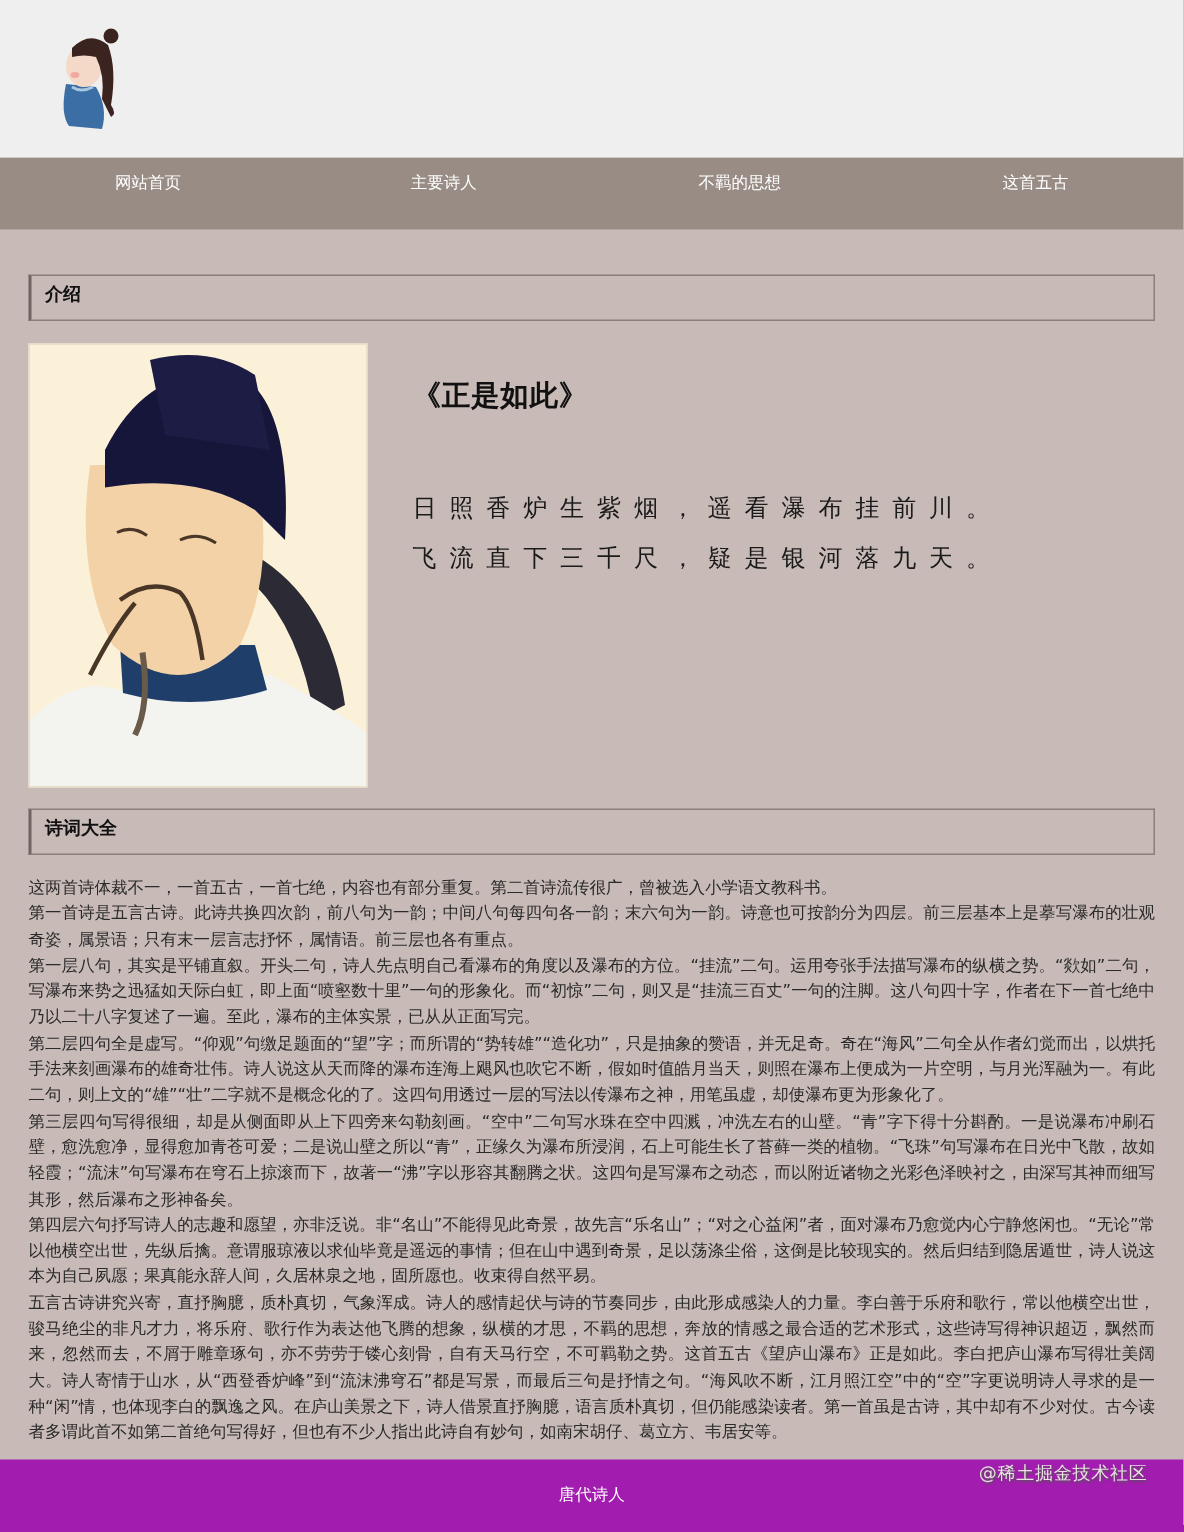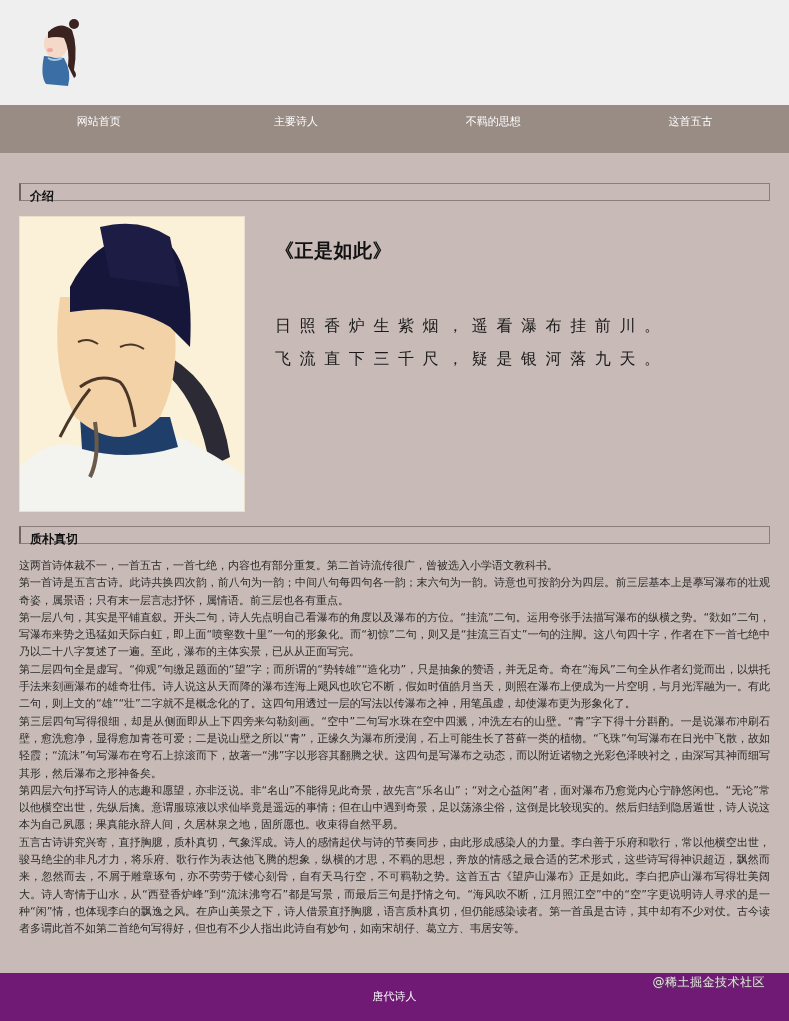--- a/index.html
+++ b/index.html
@@ -28,21 +28,21 @@
       text-align: center;
       line-height: 33px;
       font-size: 11px;
       color: #fff;
       cursor: pointer;
     }
     .main { padding: 0 19px; }
     .section-title {
       border: 1px solid #8a7f7b;
       border-left: 2px solid #6f6461;
-      height: 18px;
+      height: 31px;
       line-height: 25px;
       padding-left: 9px;
       font-size: 12px;
       font-weight: bold;
       color: #111;
     }
     .intro-title { margin-top: 30px; }
     .intro {
       display: flex;
       margin-top: 15px;
@@ -75,21 +75,21 @@
     .analysis-title { margin-top: 14px; }
     .analysis {
       margin-top: 13px;
       font-size: 11px;
       line-height: 17.3px;
       color: #2a2a2a;
       text-align: justify;
     }
     .footer {
       position: absolute; left: 0; right: 0; top: 973px; height: 48px;
-      background: #701a75;
+      background: #a21caf;
       text-align: center;
       color: #fff;
       font-size: 11px;
       line-height: 48px;
     }
     .watermark {
       position: absolute; right: 24px; top: 974px;
       font-size: 12px;
       color: #e6e2df;
       text-shadow: 1px 1px 1px #555;
@@ -141,21 +141,21 @@
     </div>
     <div class="poem">
       <div class="poem-title">《正是如此》</div>
       <div class="poem-lines">
         <div class="poem-line">日照香炉生紫烟，遥看瀑布挂前川。</div>
         <div class="poem-line">飞流直下三千尺，疑是银河落九天。</div>
       </div>
     </div>
   </div>
 
-  <div class="section-title analysis-title">质朴真切</div>
+  <div class="section-title analysis-title">诗词大全</div>
 
   <div class="analysis">
     <p>这两首诗体裁不一，一首五古，一首七绝，内容也有部分重复。第二首诗流传很广，曾被选入小学语文教科书。</p>
     <p>第一首诗是五言古诗。此诗共换四次韵，前八句为一韵；中间八句每四句各一韵；末六句为一韵。诗意也可按韵分为四层。前三层基本上是摹写瀑布的壮观奇姿，属景语；只有末一层言志抒怀，属情语。前三层也各有重点。</p>
     <p>第一层八句，其实是平铺直叙。开头二句，诗人先点明自己看瀑布的角度以及瀑布的方位。“挂流”二句。运用夸张手法描写瀑布的纵横之势。“欻如”二句，写瀑布来势之迅猛如天际白虹，即上面“喷壑数十里”一句的形象化。而“初惊”二句，则又是“挂流三百丈”一句的注脚。这八句四十字，作者在下一首七绝中乃以二十八字复述了一遍。至此，瀑布的主体实景，已从从正面写完。</p>
     <p>第二层四句全是虚写。“仰观”句缴足题面的“望”字；而所谓的“势转雄”“造化功”，只是抽象的赞语，并无足奇。奇在“海风”二句全从作者幻觉而出，以烘托手法来刻画瀑布的雄奇壮伟。诗人说这从天而降的瀑布连海上飓风也吹它不断，假如时值皓月当天，则照在瀑布上便成为一片空明，与月光浑融为一。有此二句，则上文的“雄”“壮”二字就不是概念化的了。这四句用透过一层的写法以传瀑布之神，用笔虽虚，却使瀑布更为形象化了。</p>
     <p>第三层四句写得很细，却是从侧面即从上下四旁来勾勒刻画。“空中”二句写水珠在空中四溅，冲洗左右的山壁。“青”字下得十分斟酌。一是说瀑布冲刷石壁，愈洗愈净，显得愈加青苍可爱；二是说山壁之所以“青”，正缘久为瀑布所浸润，石上可能生长了苔藓一类的植物。“飞珠”句写瀑布在日光中飞散，故如轻霞；“流沫”句写瀑布在穹石上掠滚而下，故著一“沸”字以形容其翻腾之状。这四句是写瀑布之动态，而以附近诸物之光彩色泽映衬之，由深写其神而细写其形，然后瀑布之形神备矣。</p>
     <p>第四层六句抒写诗人的志趣和愿望，亦非泛说。非“名山”不能得见此奇景，故先言“乐名山”；“对之心益闲”者，面对瀑布乃愈觉内心宁静悠闲也。“无论”常以他横空出世，先纵后擒。意谓服琼液以求仙毕竟是遥远的事情；但在山中遇到奇景，足以荡涤尘俗，这倒是比较现实的。然后归结到隐居遁世，诗人说这本为自己夙愿；果真能永辞人间，久居林泉之地，固所愿也。收束得自然平易。</p>
     <p>五言古诗讲究兴寄，直抒胸臆，质朴真切，气象浑成。诗人的感情起伏与诗的节奏同步，由此形成感染人的力量。李白善于乐府和歌行，常以他横空出世，骏马绝尘的非凡才力，将乐府、歌行作为表达他飞腾的想象，纵横的才思，不羁的思想，奔放的情感之最合适的艺术形式，这些诗写得神识超迈，飘然而来，忽然而去，不屑于雕章琢句，亦不劳劳于镂心刻骨，自有天马行空，不可羁勒之势。这首五古《望庐山瀑布》正是如此。李白把庐山瀑布写得壮美阔大。诗人寄情于山水，从“西登香炉峰”到“流沫沸穹石”都是写景，而最后三句是抒情之句。“海风吹不断，江月照江空”中的“空”字更说明诗人寻求的是一种“闲”情，也体现李白的飘逸之风。在庐山美景之下，诗人借景直抒胸臆，语言质朴真切，但仍能感染读者。第一首虽是古诗，其中却有不少对仗。古今读者多谓此首不如第二首绝句写得好，但也有不少人指出此诗自有妙句，如南宋胡仔、葛立方、韦居安等。</p>
   </div>

